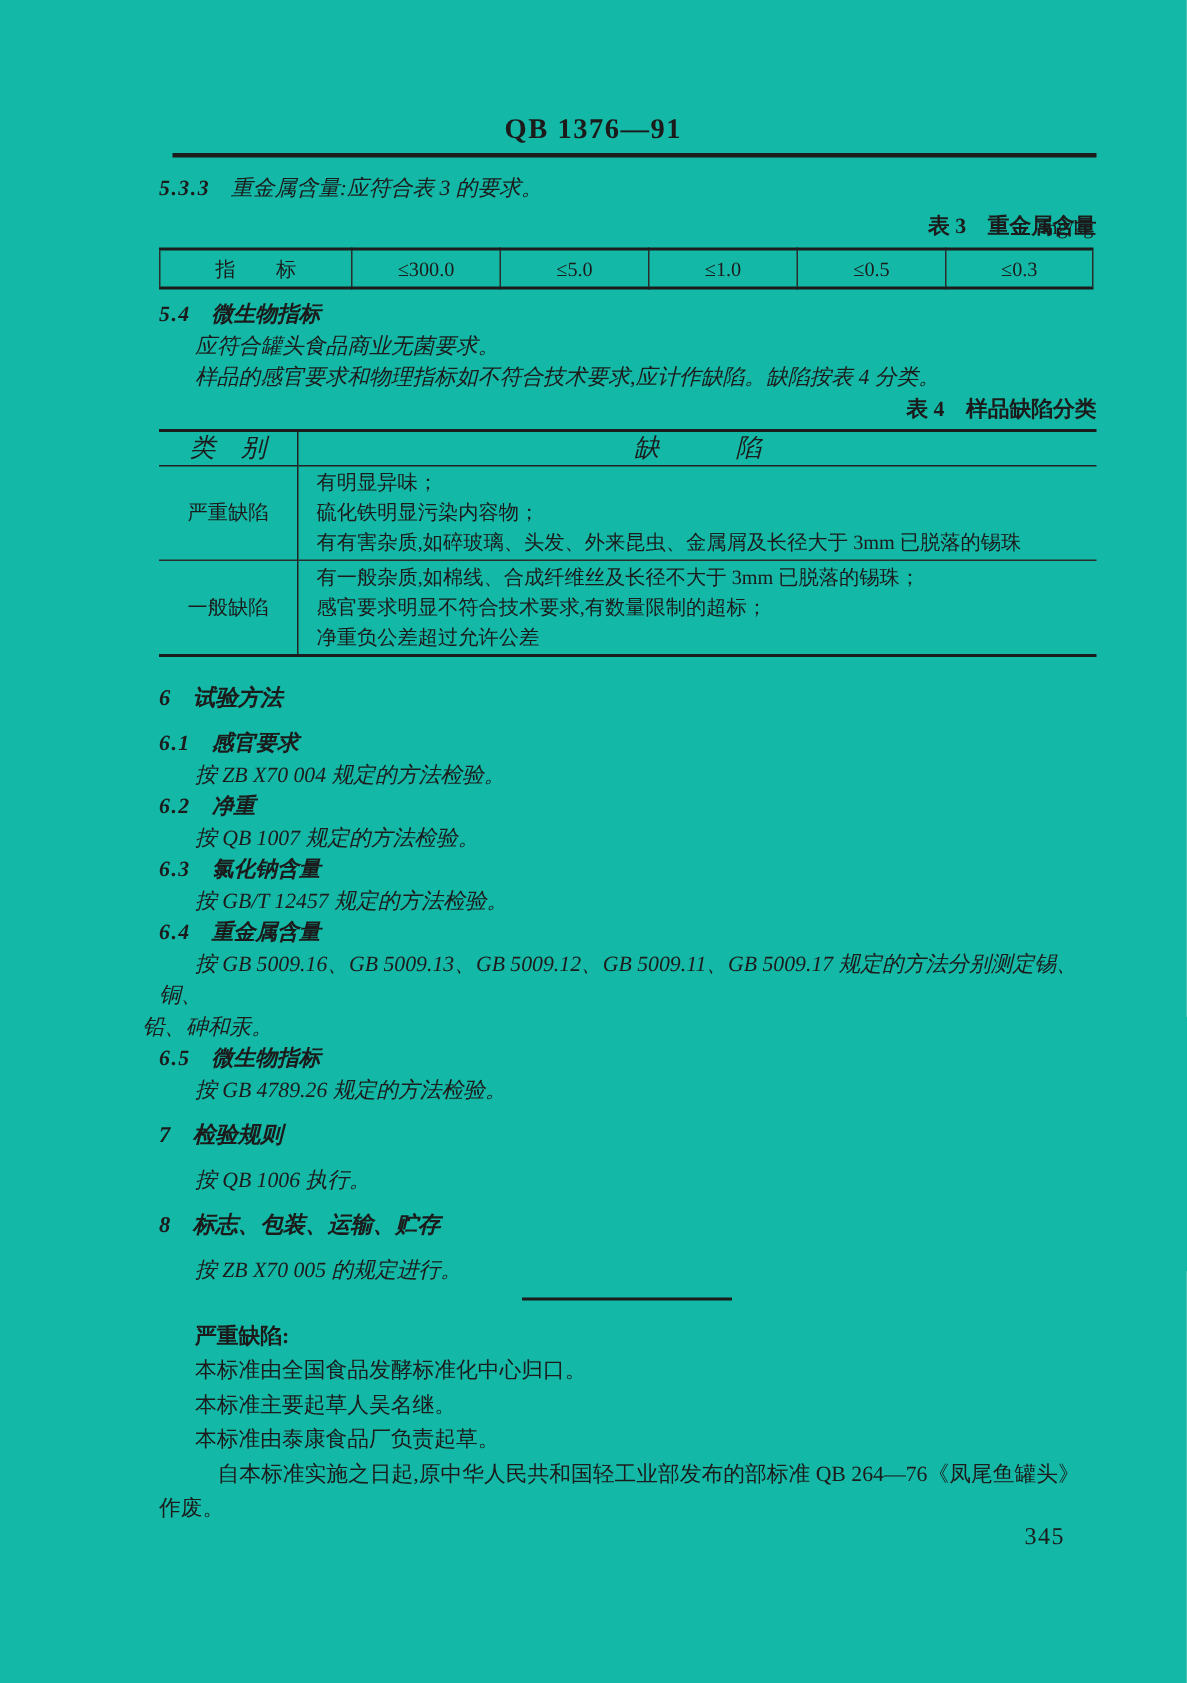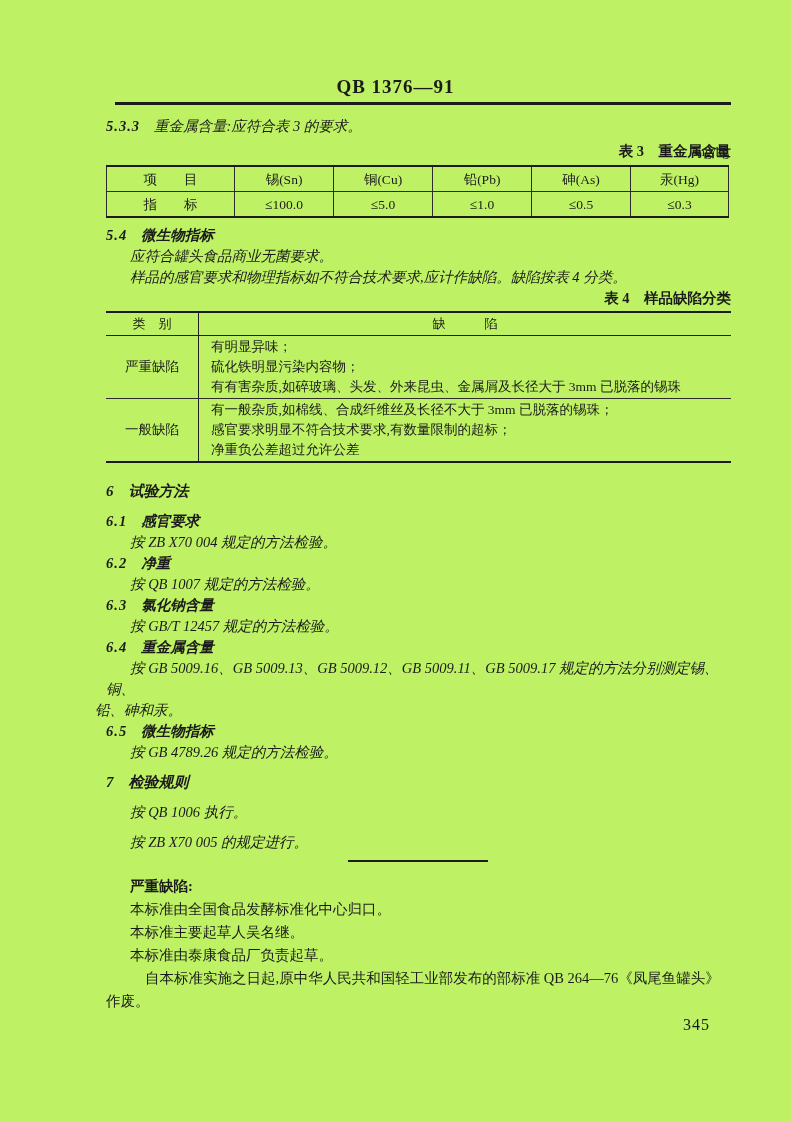--- a/index.html
+++ b/index.html
@@ -4,21 +4,21 @@
 <style>
   html,body{margin:0;padding:0;}
   body{
     background:#e8e8e8;
     font-family:"Liberation Serif","DejaVu Serif",serif;
   }
   .page{
     position:relative;
     width:791px;height:1122px;
     margin:0 auto;
-    background:#bef264;
+    background:#14b8a6;
     color:#1b1b1b;
     overflow:hidden;
   }
   .doc-header{
     margin-top:76px;
     text-align:center;
     font-size:19px;
     font-weight:bold;
     letter-spacing:1px;
     height:22px;
@@ -72,21 +72,22 @@
     width:625px;
     border-top:2.5px solid #1c1c1c;
     border-bottom:2.5px solid #1c1c1c;
     font-size:13.5px;
     line-height:20px;
   }
   .t4 .hdr td{
     border-bottom:1.2px solid #222;
     text-align:center;
     height:20px;
-    font-size:13px;
+    font-size:17px;
+    font-style:italic;
   }
   .t4 td.cat{
     border-right:1.2px solid #222;
     text-align:center;
     vertical-align:middle;
     width:90px;
   }
   .t4 td.defects{padding:1px 0 1px 12px;vertical-align:middle;}
   .t4 tr.r1 td{border-bottom:1px solid #2c2c2c;}
   .defect-line{height:20px;}
@@ -128,31 +129,23 @@
     <table class="t3">
       <colgroup>
         <col style="width:128px">
           <col style="width:99px">
           <col style="width:99px">
           <col style="width:99px">
           <col style="width:99px">
           <col style="width:98px">
       </colgroup>
       <tbody>
-          <tr>
-        <td>项　　目</td>
-        <td>锡(Sn)</td>
-        <td>铜(Cu)</td>
-        <td>铅(Pb)</td>
-        <td>砷(As)</td>
-        <td>汞(Hg)</td>
-      </tr>
       <tr>
         <td>指　　标</td>
-        <td>≤100.0</td>
+        <td>≤300.0</td>
         <td>≤5.0</td>
         <td>≤1.0</td>
         <td>≤0.5</td>
         <td>≤0.3</td>
       </tr>
     </tbody>
       </table>
 
     <p class="para mt7"><span class="sec-num">5.4</span><span class="sec-title">微生物指标</span></p>
     <p class="para body-line">应符合罐头食品商业无菌要求。</p>
@@ -202,20 +195,21 @@
     <p class="para"><span class="sec-num">6.4</span><span class="sec-title">重金属含量</span></p>
     <p class="para body-line">按 GB 5009.16、GB 5009.13、GB 5009.12、GB 5009.11、GB 5009.17 规定的方法分别测定锡、铜、</p>
     <p class="para body-cont">铅、砷和汞。</p>
 
     <p class="para"><span class="sec-num">6.5</span><span class="sec-title">微生物指标</span></p>
     <p class="para body-line">按 GB 4789.26 规定的方法检验。</p>
 
     <p class="para ch-heading" style="margin-top:9px;"><span class="sec-num">7</span><span>检验规则</span></p>
     <p class="para body-line mt9">按 QB 1006 执行。</p>
 
+    <p class="para ch-heading" style="margin-top:9px;"><span class="sec-num">8</span><span>标志、包装、运输、贮存</span></p>
     <p class="para body-line mt9">按 ZB X70 005 的规定进行。</p>
 
     <div class="divider"></div>
 
     <div class="appendix">
       <div class="title">严重缺陷:</div>
       <div class="line">本标准由全国食品发酵标准化中心归口。</div>
       <div class="line">本标准主要起草人吴名继。</div>
       <div class="line">本标准由泰康食品厂负责起草。</div>
       <div class="final">自本标准实施之日起,原中华人民共和国轻工业部发布的部标准 QB 264—76《凤尾鱼罐头》作废。</div>

